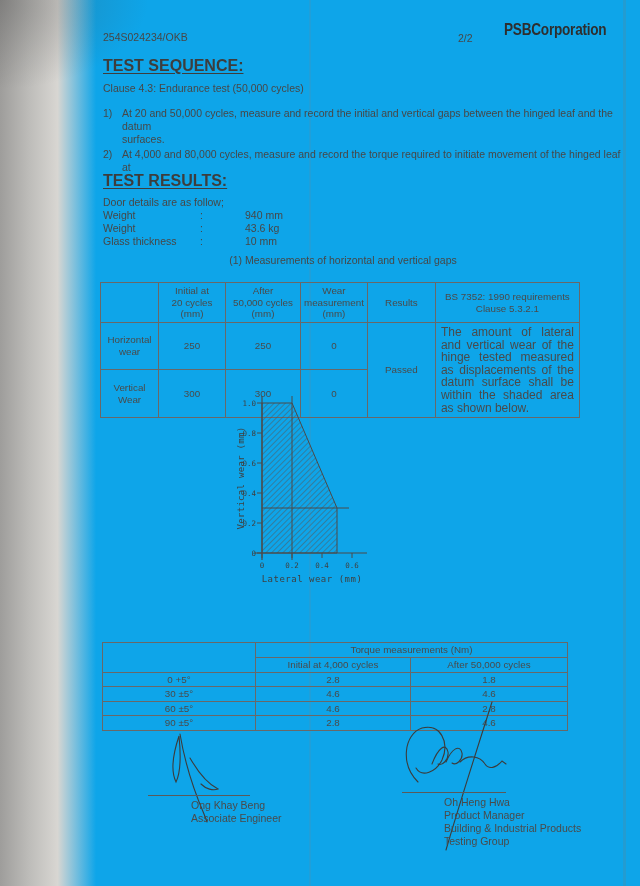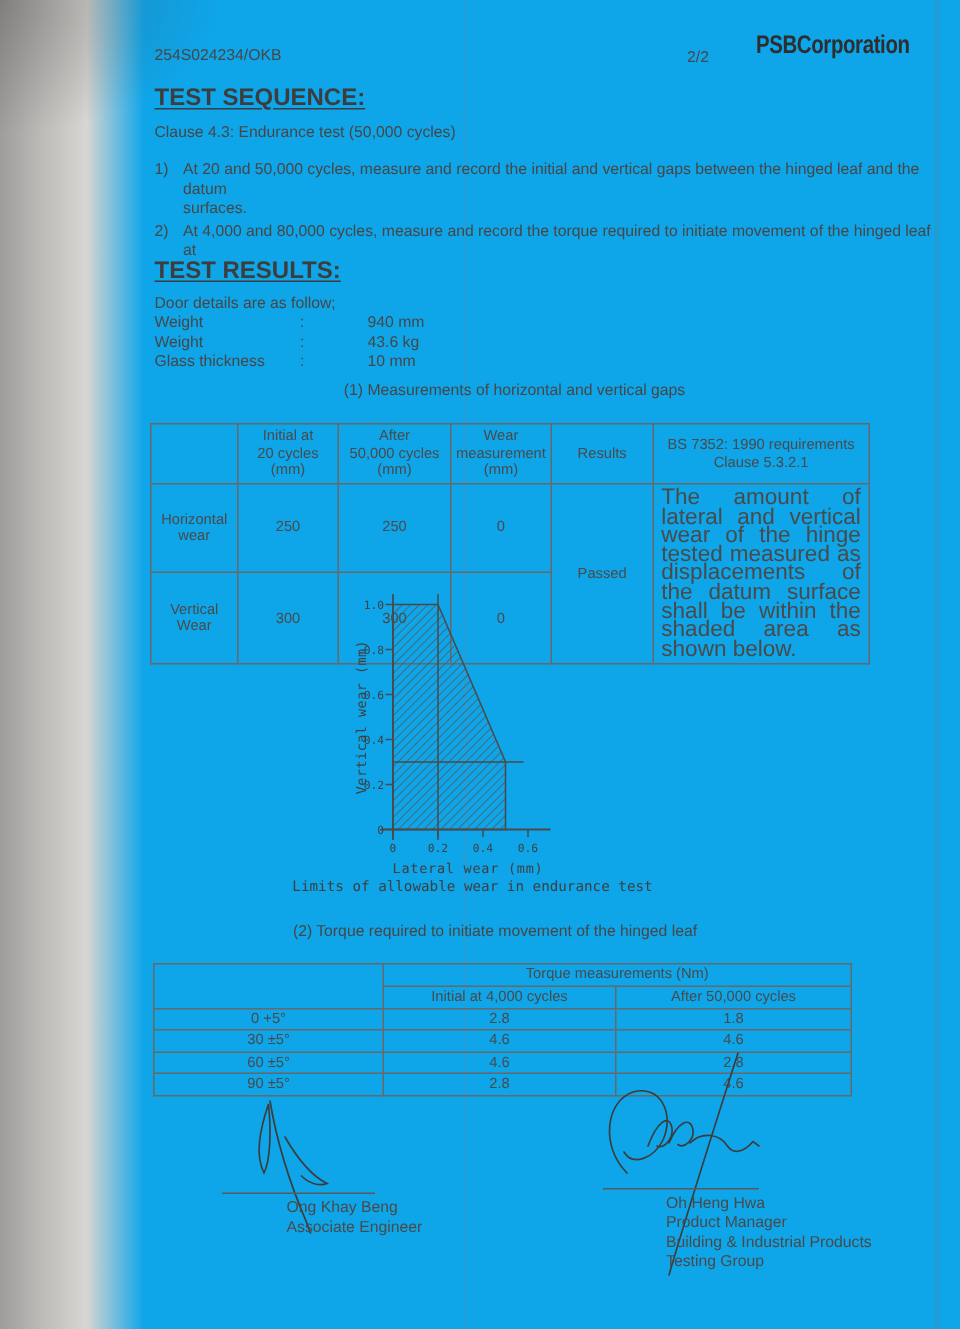--- a/index.html
+++ b/index.html
@@ -17,21 +17,21 @@
   
   .t{font-size:10.5px;line-height:13px;}
   .heading{font-size:16px;font-weight:bold;text-decoration:underline;text-underline-offset:2px;color:#3d3d3d;}
   .logo{font-size:17px;font-weight:600;color:#2e2e2e;letter-spacing:-.3px;
         transform:scaleX(.8);transform-origin:left center;font-family:"Liberation Sans",sans-serif;}
   .prewrap{white-space:pre-line;}
   .center{text-align:center;}
   
   table{border-collapse:collapse;font-size:9.8px;color:#4a4a4a;}
   td{border:1px solid #686868;text-align:center;vertical-align:middle;padding:1px 3px;line-height:11.5px;}
-  td.req{text-align:justify;vertical-align:top;padding:3px 5px;line-height:12.6px;font-size:15px;}
+  td.req{text-align:justify;vertical-align:top;padding:3px 5px;line-height:12.6px;font-size:12px;}
   
   .details{display:grid;grid-template-columns:97px 45px auto;row-gap:0;font-size:10.5px;line-height:13px;}
   
   .mono{font-family:"DejaVu Sans Mono",monospace;color:#3f3f3f;}
   .sigline{border-top:1.2px solid #5a5a5a;height:0;}
   .sigtext{font-size:10.5px;line-height:13px;color:#4a4a4a;margin-left:40px;}
 </style>
 </head>
 <body>
 
@@ -159,23 +159,21 @@
       <text x="30" y="180">0</text>
       <text x="60" y="180">0.2</text>
       <text x="90" y="180">0.4</text>
       <text x="120" y="180">0.6</text>
     </g>
 
     <text x="-90" y="12" transform="rotate(-90)" font-family="DejaVu Sans Mono,monospace" font-size="9" fill="#3f3f3f" text-anchor="middle" letter-spacing="0.3">Vertical wear (mm)</text>
     <text x="80" y="194" font-family="DejaVu Sans Mono,monospace" font-size="9" fill="#3f3f3f" text-anchor="middle" letter-spacing="0.5">Lateral wear (mm)</text>
   </svg>
 
-  <div class="abs mono center" style="left:80px;top:586px;width:470px;font-size:9.5px;">Limits of allowable wear in endurance test</div>
-
-  <div class="abs t center" style="left:95px;top:615px;width:470px;">(2) Torque required to initiate movement of the hinged leaf</div>
+
 
   <table class="abs" style="left:102px;top:642px;">
     <colgroup>
         <col style="width:153px">
         <col style="width:155px">
         <col style="width:157px">
       </colgroup>
     <tbody>
         <tr style="height:14px;">
       <td rowspan="2"></td>

